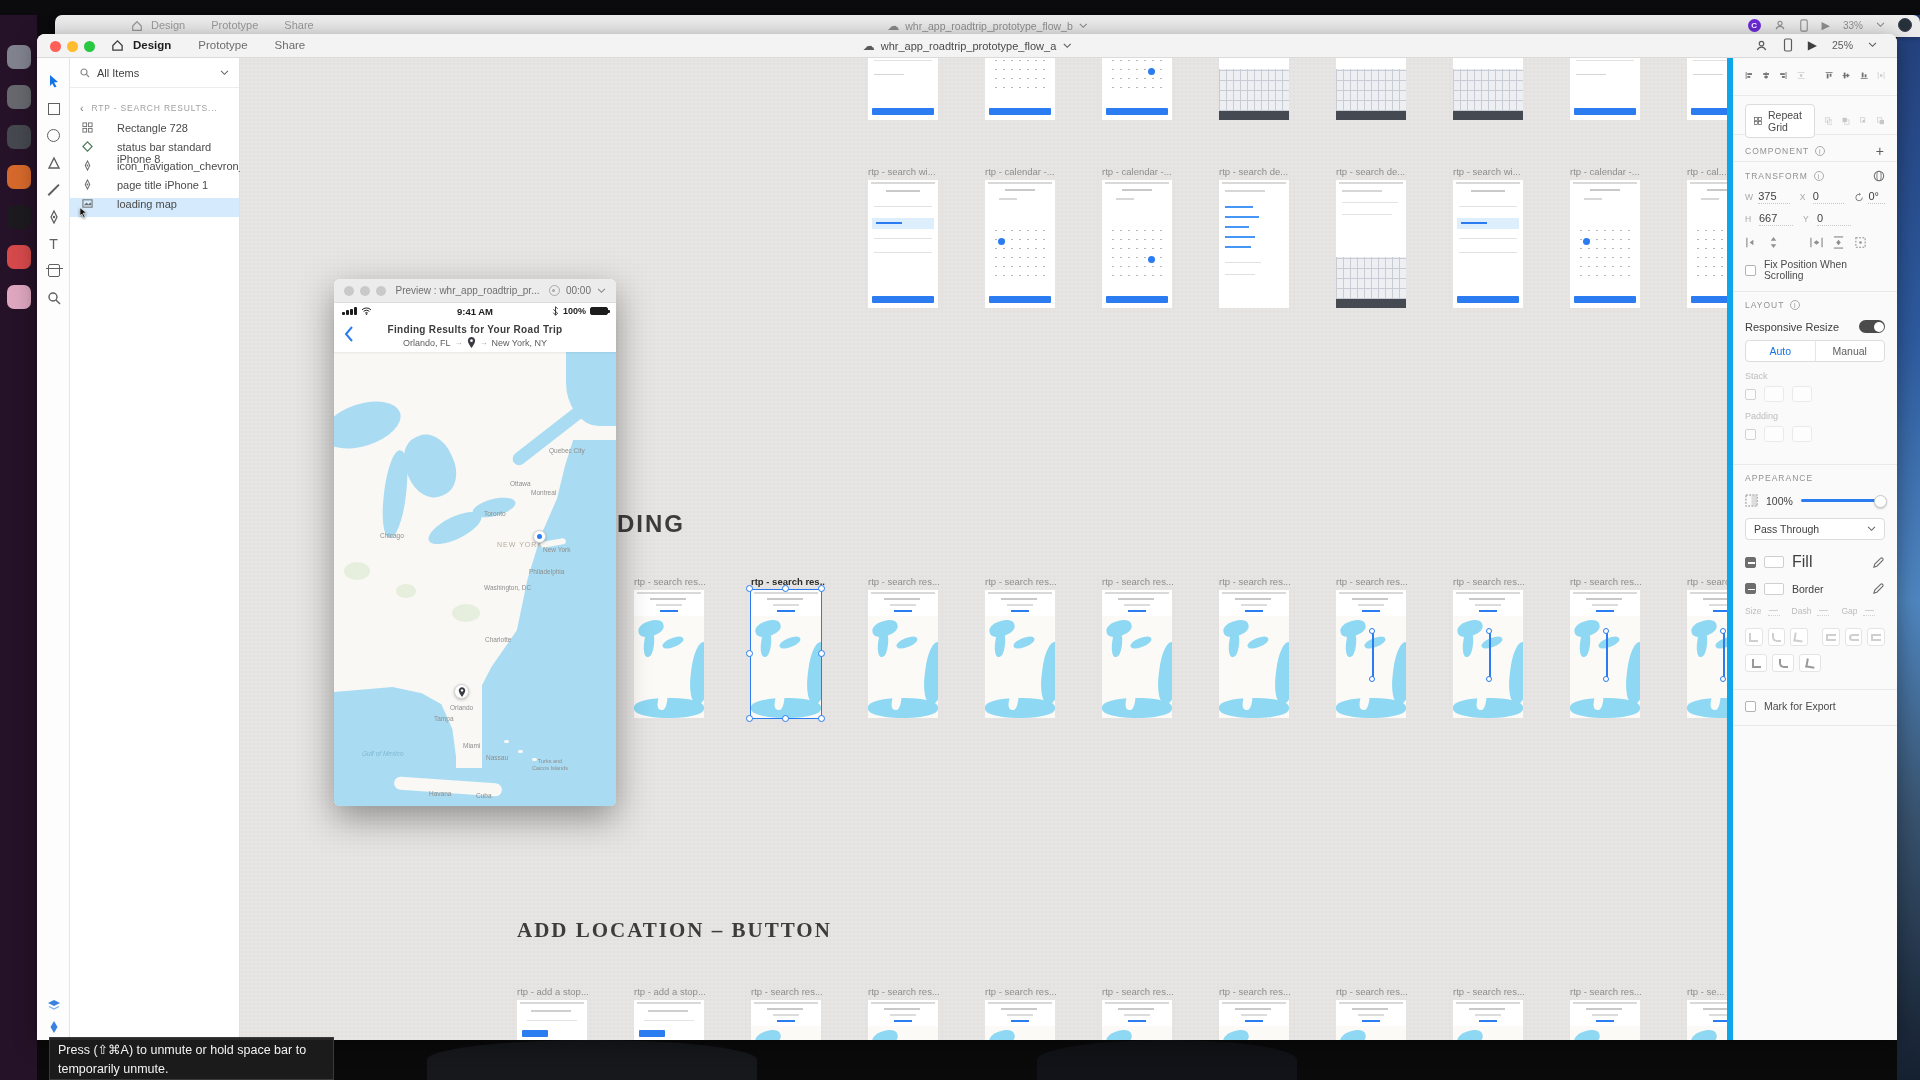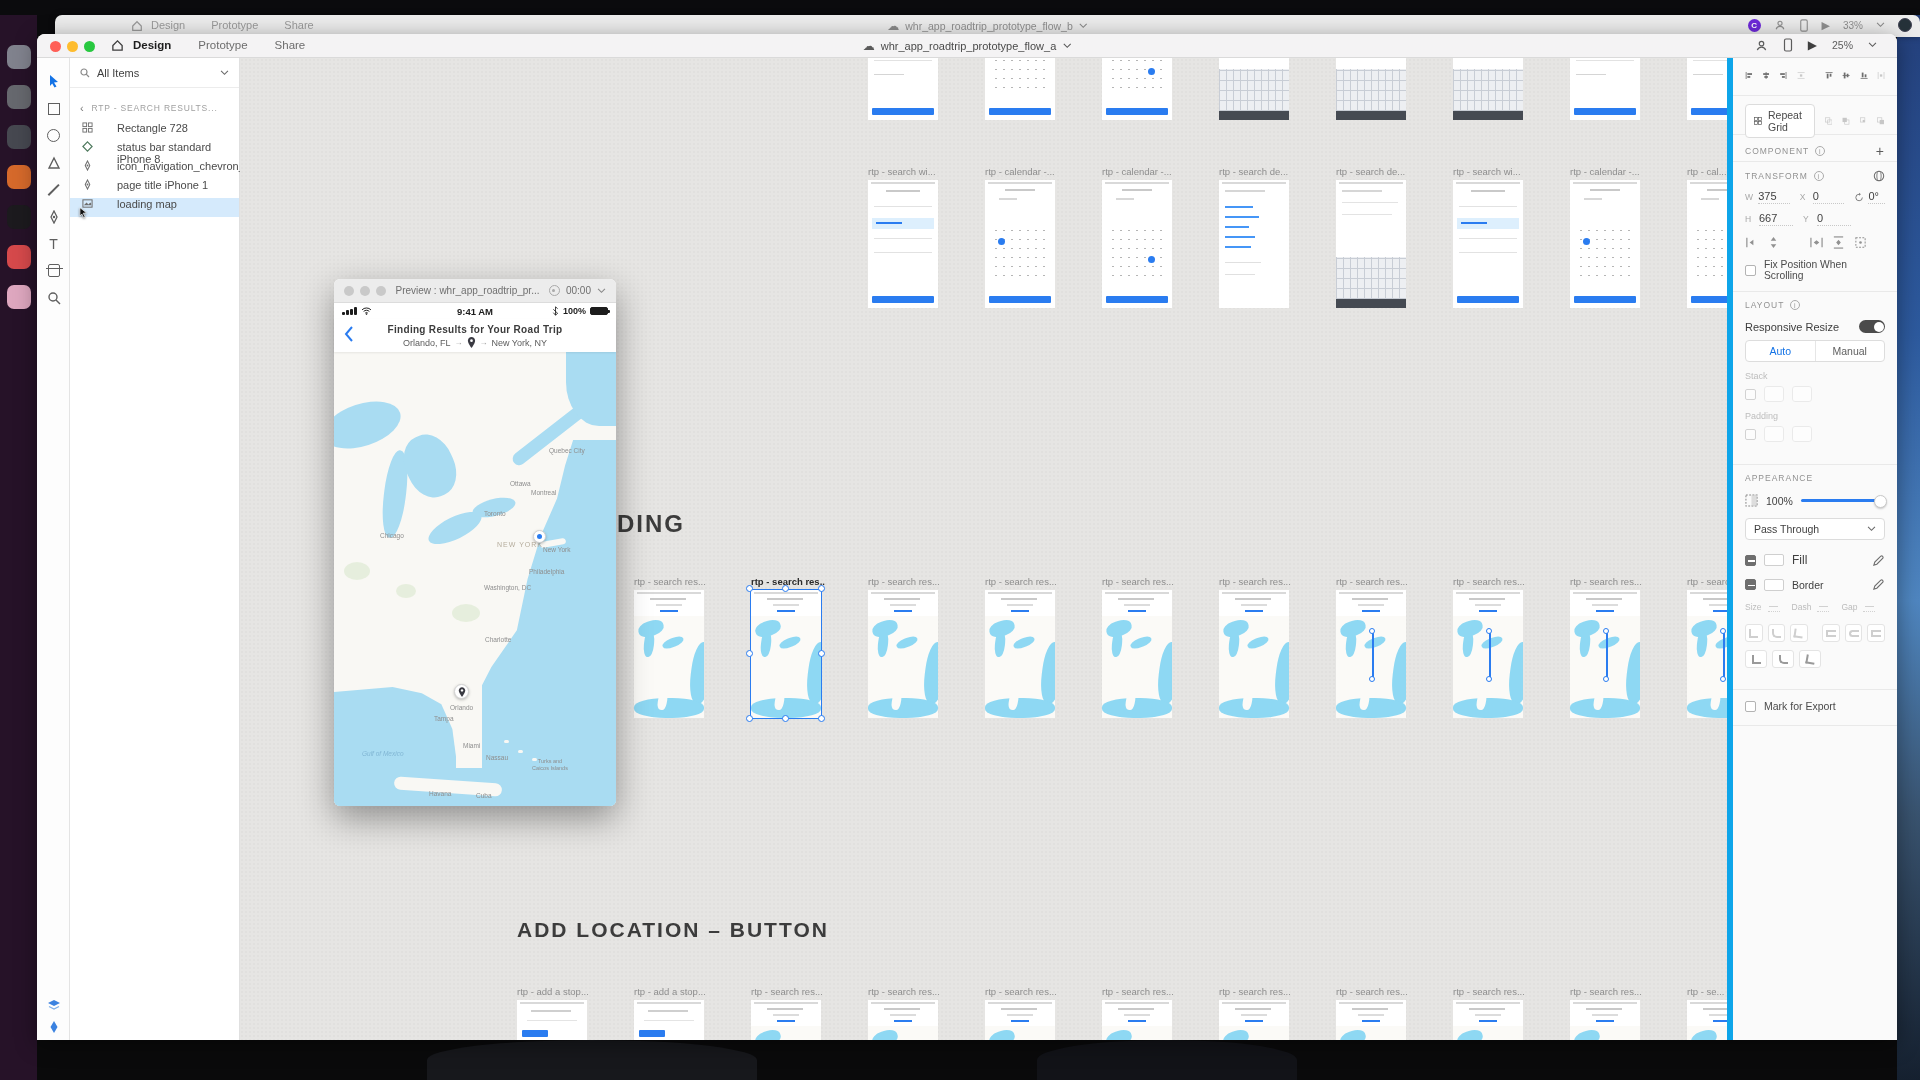--- a/index.html
+++ b/index.html
@@ -366,21 +366,21 @@
             <span>loading map</span>
             <svg class="cursor-arrow" viewBox="0 0 13 17">
               <path d="M1 1l10 8-5 .6 3 5.5-2.3 1.2-2.8-5.5L1 14z" fill="#111" stroke="#fff" stroke-width="1"></path>
             </svg>
           </div>
         </div>
     </div>
 
     <div class="canvas">
       <div class="canvas-heading" style="left:377px;top:452px;font-size:24px;">DING</div>
-      <div class="canvas-heading" style="left:277px;top:860px;font-size:21px;">ADD LOCATION – BUTTON</div>
+      <div class="canvas-heading" style="left:277px;top:860px;font-size:21px;font-family:Liberation Serif, serif;">ADD LOCATION – BUTTON</div>
     <div class="th" style="left: 628px; top: -66px;">
           <div class="clip">
             <div class="ln" style="top:68px;left:6px;right:6px;height:1px;background:#e2e2e2"></div>
             <div class="ln" style="top:82px;left:6px;width:30px;height:1px;background:#d5d5d5"></div>
             <div class="fbtn"></div>
           </div>
         </div>
         <div class="th" style="left: 745px; top: -66px;">
           <div class="clip">
             <div class="cal"></div>
@@ -1021,21 +1021,21 @@
         </div>
         <div class="dd" style="margin-top:11px">
           <span>Pass Through</span>
           <svg class="chev" viewBox="0 0 10 7">
               <path d="M1 1l4 4 4-4" style="stroke:#6a6a6a"></path>
             </svg>
         </div>
         <div class="chk-row" style="margin-top:13px">
           <span class="chk mixed"></span>
           <span class="swatch"></span>
-          <span style="font-size:12px;color:#3f3f3f">Fill</span>
+          <span style="font-size:16px;color:#3f3f3f">Fill</span>
           <svg class="eyed" width="13" height="13" viewBox="0 0 14 14">
               <path d="M2 12l1-3.2L9.5 2.3a1.6 1.6 0 0 1 2.2 2.2L5.2 11z" fill="none" stroke="#6e6e6e" stroke-width="1.2"></path>
             </svg>
         </div>
         <div class="chk-row" style="margin-top:11px">
           <span class="chk mixed"></span>
           <span class="swatch"></span>
           <span style="font-size:10.5px;color:#3f3f3f">Border</span>
           <svg class="eyed" width="13" height="13" viewBox="0 0 14 14">
               <path d="M2 12l1-3.2L9.5 2.3a1.6 1.6 0 0 1 2.2 2.2L5.2 11z" fill="none" stroke="#6e6e6e" stroke-width="1.2"></path>
@@ -1182,14 +1182,17 @@
         <span class="mlab" style="left: 100px; top: 363px;">Tampa</span>
         <span class="mlab" style="left: 129px; top: 390px;">Miami</span>
         <span class="mlab" style="left: 152px; top: 402px;">Nassau</span>
         <span class="mlab small" style="left: 196px; top: 406px;">Turks and Caicos Islands</span>
         <span class="mlab" style="left: 95px; top: 438px;">Havana</span>
         <span class="mlab" style="left: 142px; top: 440px;">Cuba</span>
         <span class="mlab water" style="left: 28px; top: 398px;">Gulf of Mexico</span>
       </div>
   </div>
 
+  <div class="mute-tip">
+    <span>Press  (⇧⌘A) to unmute or hold space bar to temporarily unmute.</span>
+  </div>
 
 </div>
 
 </body></html>

